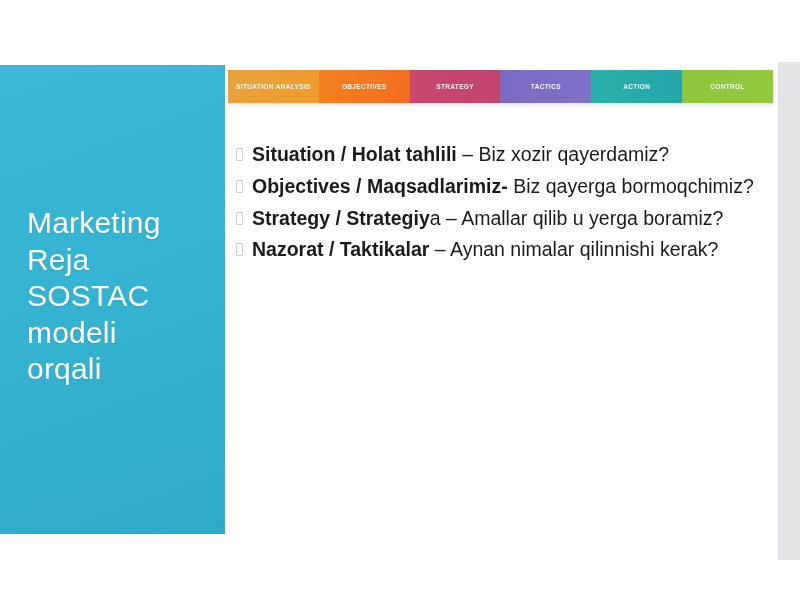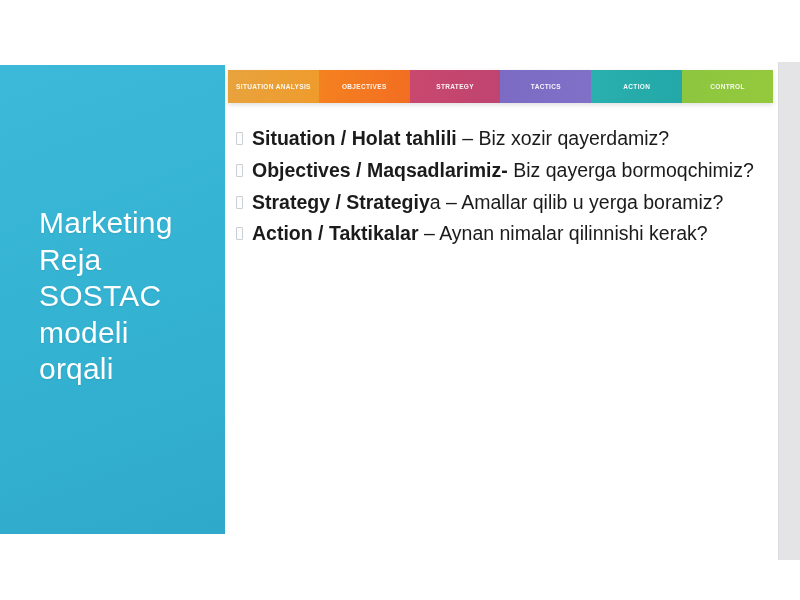--- a/index.html
+++ b/index.html
@@ -38,21 +38,20 @@
     left: 27px;
     top: 140px;
     right: 10px;
     color: #ffffff;
     font-size: 30px;
     line-height: 1.22;
     font-weight: 400;
     letter-spacing: .2px;
     white-space: pre-line;
     text-shadow: 0 1px 2px rgba(0,0,0,.08);
-    margin-left: 12px;
   }
 
   
   #ribbon {
     position: absolute;
     left: 228px;
     top: 70px;
     width: 545px;
     height: 33px;
     display: flex;
@@ -75,21 +74,21 @@
     white-space: nowrap;
     opacity: .93;
     filter: blur(.35px);
     text-align: center;
   }
 
   
   #bullet-list {
     position: absolute;
     left: 236px;
-    top: 126px;
+    top: 142px;
     width: 538px;
   }
   .bullet-row {
     display: flex;
     align-items: flex-start;
     margin-bottom: 7px;
   }
   .bullet-marker {
     flex: 0 0 auto;
     width: 7px;
@@ -164,19 +163,19 @@
       <div class="bullet-row">
         <span class="bullet-marker"></span>
         <div class="bullet-text"><span class="b">Objectives / Maqsadlarimiz-</span><span> Biz qayerga bormoqchimiz?</span></div>
       </div>
       <div class="bullet-row">
         <span class="bullet-marker"></span>
         <div class="bullet-text"><span class="b">Strategy / Strategiy</span><span>a – Amallar qilib u yerga boramiz?</span></div>
       </div>
       <div class="bullet-row">
         <span class="bullet-marker"></span>
-        <div class="bullet-text"><span class="b">Action / Taktikalar</span><span> – Aynan nimalar qilinnishi kerak?</span></div>
+        <div class="bullet-text"><span class="b">Nazorat / Taktikalar</span><span> – Aynan nimalar qilinnishi kerak?</span></div>
       </div>
     </div>
 
   <div id="right-strip"></div>
 
 </div>
 
 </body></html>

